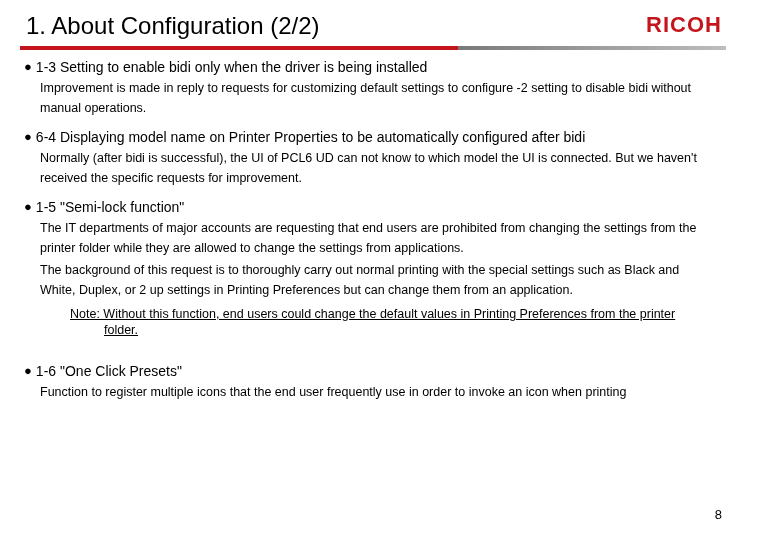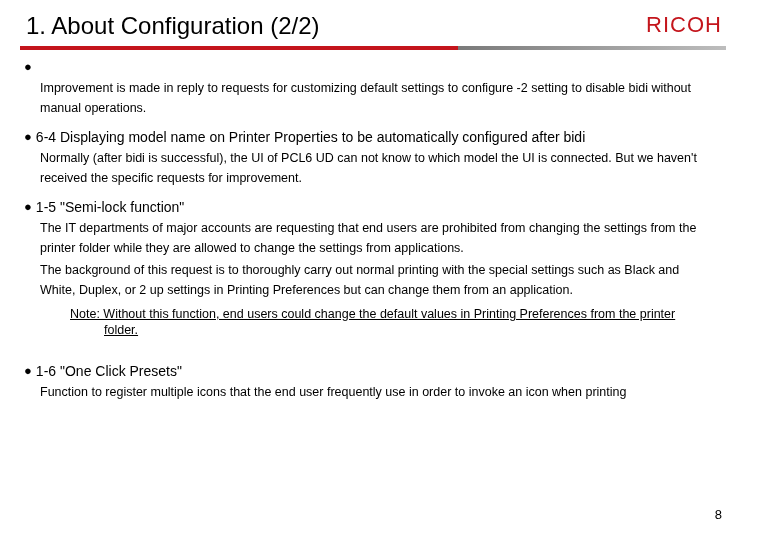--- a/index.html
+++ b/index.html
@@ -23,21 +23,21 @@
     padding-bottom: 6px;
   }
   .title {
     font-size: 24px;
     font-weight: 400;
     color: #000;
     padding-left: 6px;
   }
   .logo {
     font-family: Arial, Helvetica, sans-serif;
-    font-weight: 400;
+    font-weight: 700;
     font-size: 22px;
     letter-spacing: 1px;
     color: #c4151c;
     padding-right: 4px;
     padding-bottom: 2px;
   }
   .rule {
     height: 4px;
     background: linear-gradient(to right, #c4151c 0%, #c4151c 62%, #7a7a7a 62%, #bdbdbd 100%);
     margin-bottom: 8px;
@@ -102,20 +102,21 @@
     <div class="title">1. About Configuration (2/2)</div>
     <div class="logo">RICOH</div>
   </div>
   <div class="rule"></div>
 
   <div class="content">
 
     <div class="item">
       <div class="item-head">
         <span class="bullet">●</span>
+        <span class="item-title">1-3 Setting to enable bidi only when the driver is being installed</span>
       </div>
       <div class="item-body">Improvement is made in reply to requests for customizing default settings to configure -2 setting to disable bidi without manual operations.</div>
     </div>
 
     <div class="item">
       <div class="item-head">
         <span class="bullet">●</span>
         <span class="item-title">6-4 Displaying model name on Printer Properties to be automatically configured after bidi</span>
       </div>
       <div class="item-body">Normally (after bidi is successful), the UI of PCL6 UD can not know to which model the UI is connected. But we haven't received the specific requests for improvement.</div>

